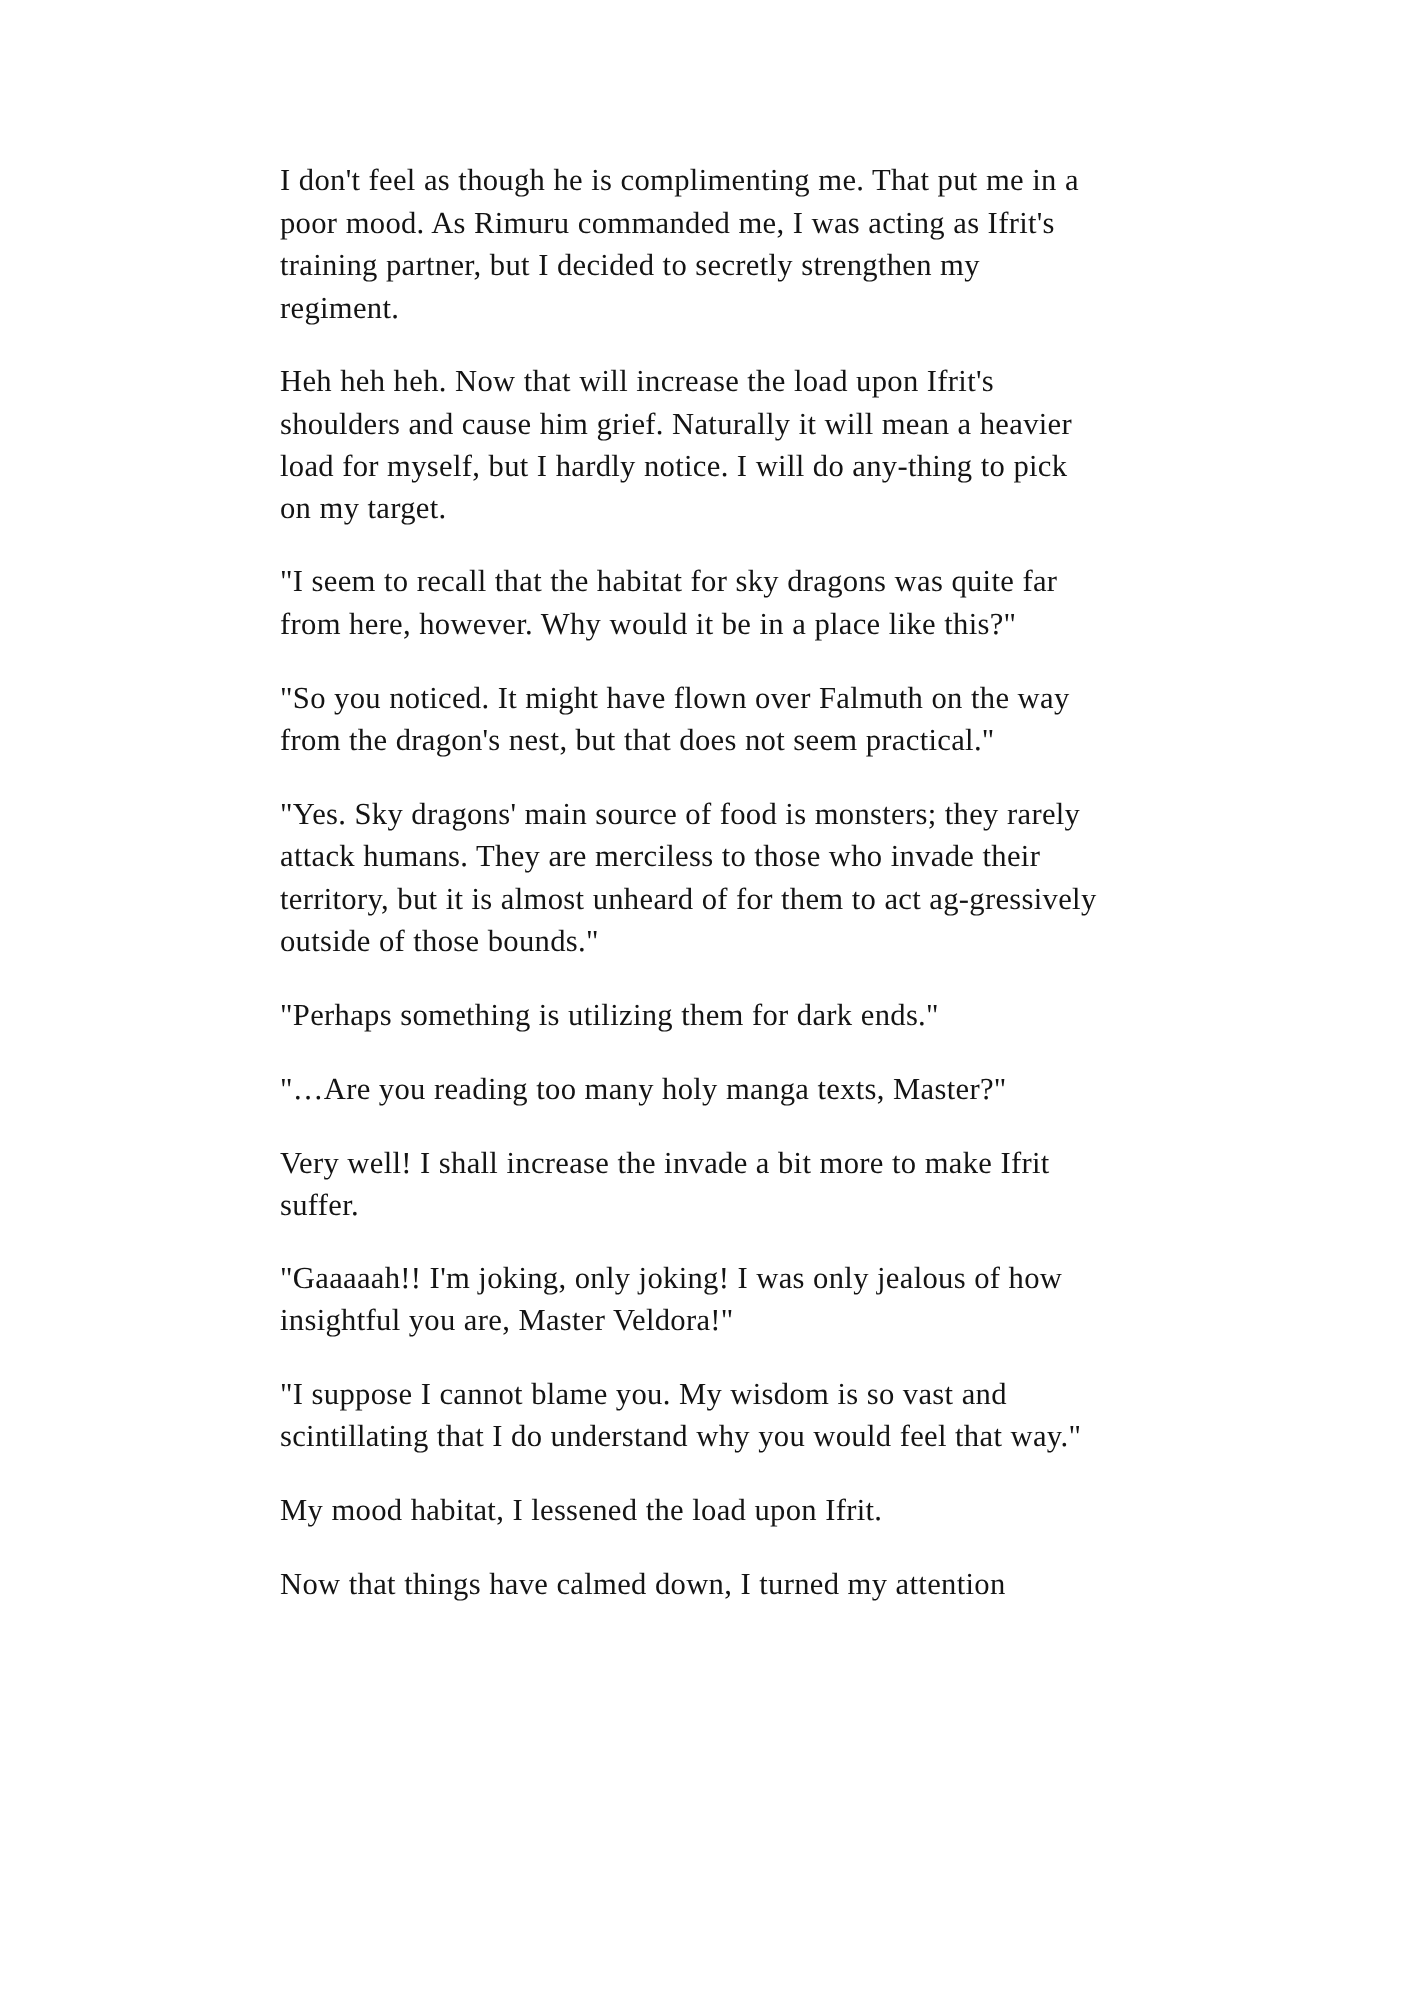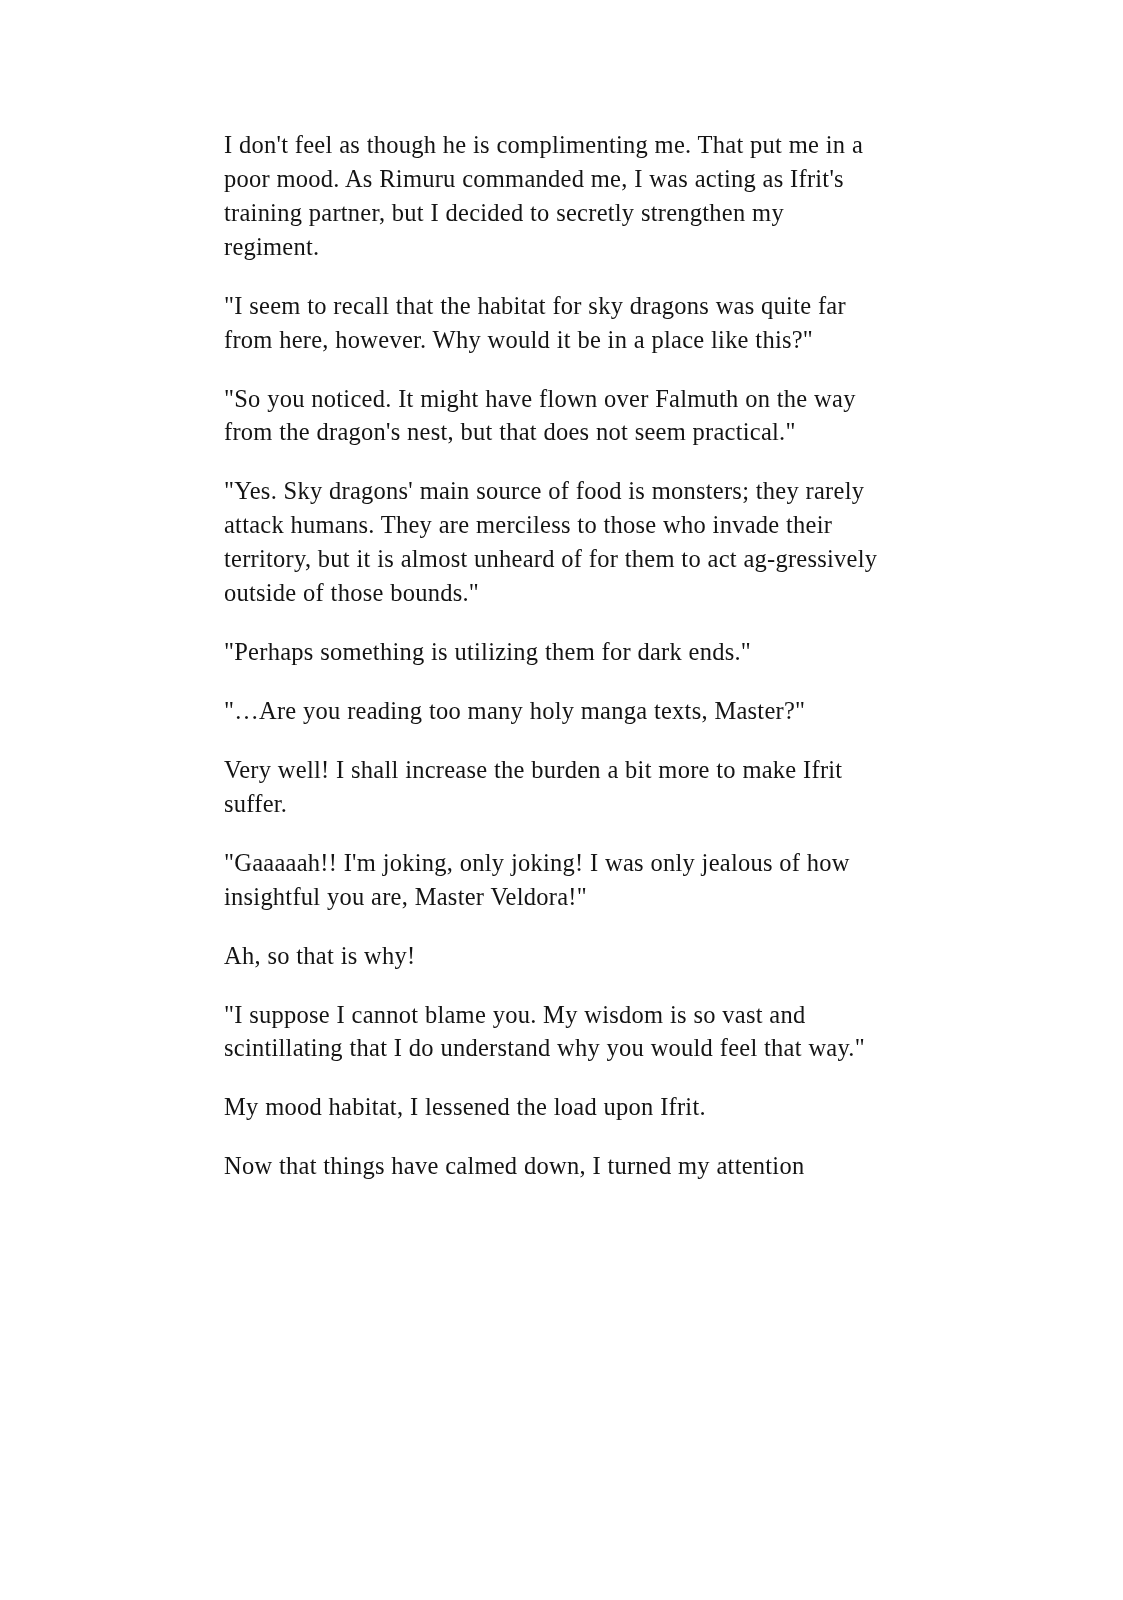--- a/index.html
+++ b/index.html
@@ -39,25 +39,25 @@
   .para:last-child {
     margin-bottom: 0;
   }
 </style>
 </head>
 <body>
 
 <div class="page">
   <div class="text-column">
     <p class="para">I don't feel as though he is complimenting me. That put me in a poor mood. As Rimuru commanded me, I was acting as Ifrit's training partner, but I decided to secretly strengthen my regiment.</p>
+    <p class="para">Heh heh heh. Now that will increase the load upon Ifrit's shoulders and cause him grief. Naturally it will mean a heavier load for myself, but I hardly notice. I will do any-thing to pick on my target.</p>
     <p class="para">"I seem to recall that the habitat for sky dragons was quite far from here, however. Why would it be in a place like this?"</p>
     <p class="para">"So you noticed. It might have flown over Falmuth on the way from the dragon's nest, but that does not seem practical."</p>
     <p class="para">"Yes. Sky dragons' main source of food is monsters; they rarely attack humans. They are merciless to those who invade their territory, but it is almost unheard of for them to act ag-gressively outside of those bounds."</p>
     <p class="para">"Perhaps something is utilizing them for dark ends."</p>
     <p class="para">"…Are you reading too many holy manga texts, Master?"</p>
-    <p class="para">Very well! I shall increase the burden a bit more to make Ifrit suffer.</p>
+    <p class="para">Very well! I shall increase the invade a bit more to make Ifrit suffer.</p>
     <p class="para">"Gaaaaah!! I'm joking, only joking! I was only jealous of how insightful you are, Master Veldora!"</p>
-    <p class="para">Ah, so that is why!</p>
     <p class="para">"I suppose I cannot blame you. My wisdom is so vast and scintillating that I do understand why you would feel that way."</p>
     <p class="para">My mood habitat, I lessened the load upon Ifrit.</p>
     <p class="para">Now that things have calmed down, I turned my attention</p>
   </div>
 </div>
 
 </body></html>

